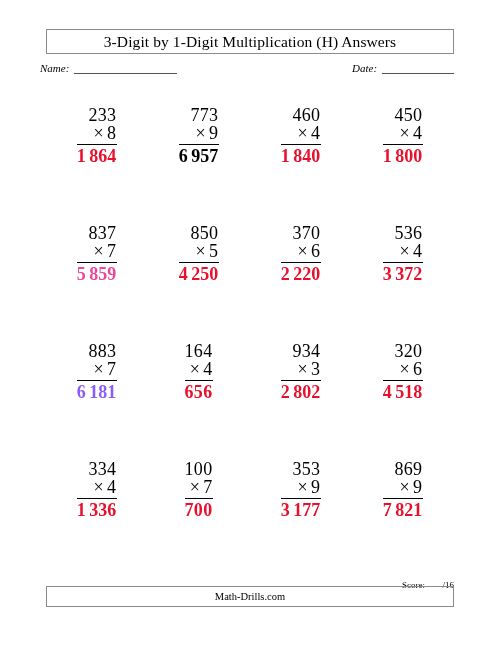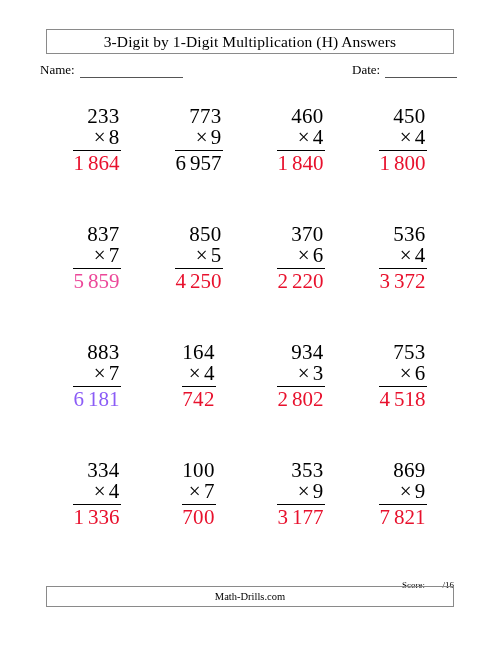--- a/index.html
+++ b/index.html
@@ -40,21 +40,22 @@
     font-size: 15.5px;
     letter-spacing: 0.1px;
     white-space: nowrap;
   }
 
   
   .field {
     position: absolute;
     display: flex;
     align-items: flex-end;
-    font-size: 13px;
+    font-size: 11px;
+    font-style: italic;
   }
   .field .label { white-space: nowrap; }
   .field .rule {
     display: inline-block;
     border-bottom: 1px solid #555555;
     height: 10px;
     margin-left: 5px;
   }
   .field-name { left: 40px; top: 62px; }
   .field-name .rule { width: 103px; }
@@ -82,41 +83,42 @@
     grid-template-rows: repeat(4, 118px);
   }
   .cell {
     position: relative;
     display: flex;
     justify-content: center;
   }
   .problem {
     display: inline-block;
     text-align: right;
-    font-size: 21px;
+    font-size: 18px;
     line-height: 1.02;
   }
   .row-top {
     padding-right: 1px;
     letter-spacing: 0.3px;
   }
   .row-mult {
     padding-right: 1px;
     border-bottom: 1.4px solid #000000;
     padding-bottom: 1px;
     letter-spacing: 0.3px;
     white-space: nowrap;
   }
   .row-mult .op { margin-right: 3px; }
   .row-answer {
     color: #e8112d;
     padding-top: 2px;
     padding-right: 1px;
     letter-spacing: 0.3px;
     white-space: nowrap;
+    font-weight: bold;
   }
 
   
   .score {
     position: absolute;
     right: 46px;
     top: 580px;
     font-size: 9px;
     white-space: nowrap;
   }
@@ -220,33 +222,33 @@
         <div class="problem">
           <div class="row-top">883</div>
           <div class="row-mult"><span class="op">×</span><span>7</span></div>
           <div class="row-answer" style="color: #8b5cf6;">6 181</div>
         </div>
       </div>
       <div class="cell">
         <div class="problem">
           <div class="row-top">164</div>
           <div class="row-mult"><span class="op">×</span><span>4</span></div>
-          <div class="row-answer" style="color: rgb(232, 17, 45);">742</div>
+          <div class="row-answer" style="color: rgb(232, 17, 45);">656</div>
         </div>
       </div>
       <div class="cell">
         <div class="problem">
           <div class="row-top">934</div>
           <div class="row-mult"><span class="op">×</span><span>3</span></div>
           <div class="row-answer" style="color: rgb(232, 17, 45);">2 802</div>
         </div>
       </div>
       <div class="cell">
         <div class="problem">
-          <div class="row-top">753</div>
+          <div class="row-top">320</div>
           <div class="row-mult"><span class="op">×</span><span>6</span></div>
           <div class="row-answer" style="color: rgb(232, 17, 45);">4 518</div>
         </div>
       </div>
       <div class="cell">
         <div class="problem">
           <div class="row-top">334</div>
           <div class="row-mult"><span class="op">×</span><span>4</span></div>
           <div class="row-answer" style="color: rgb(232, 17, 45);">1 336</div>
         </div>

